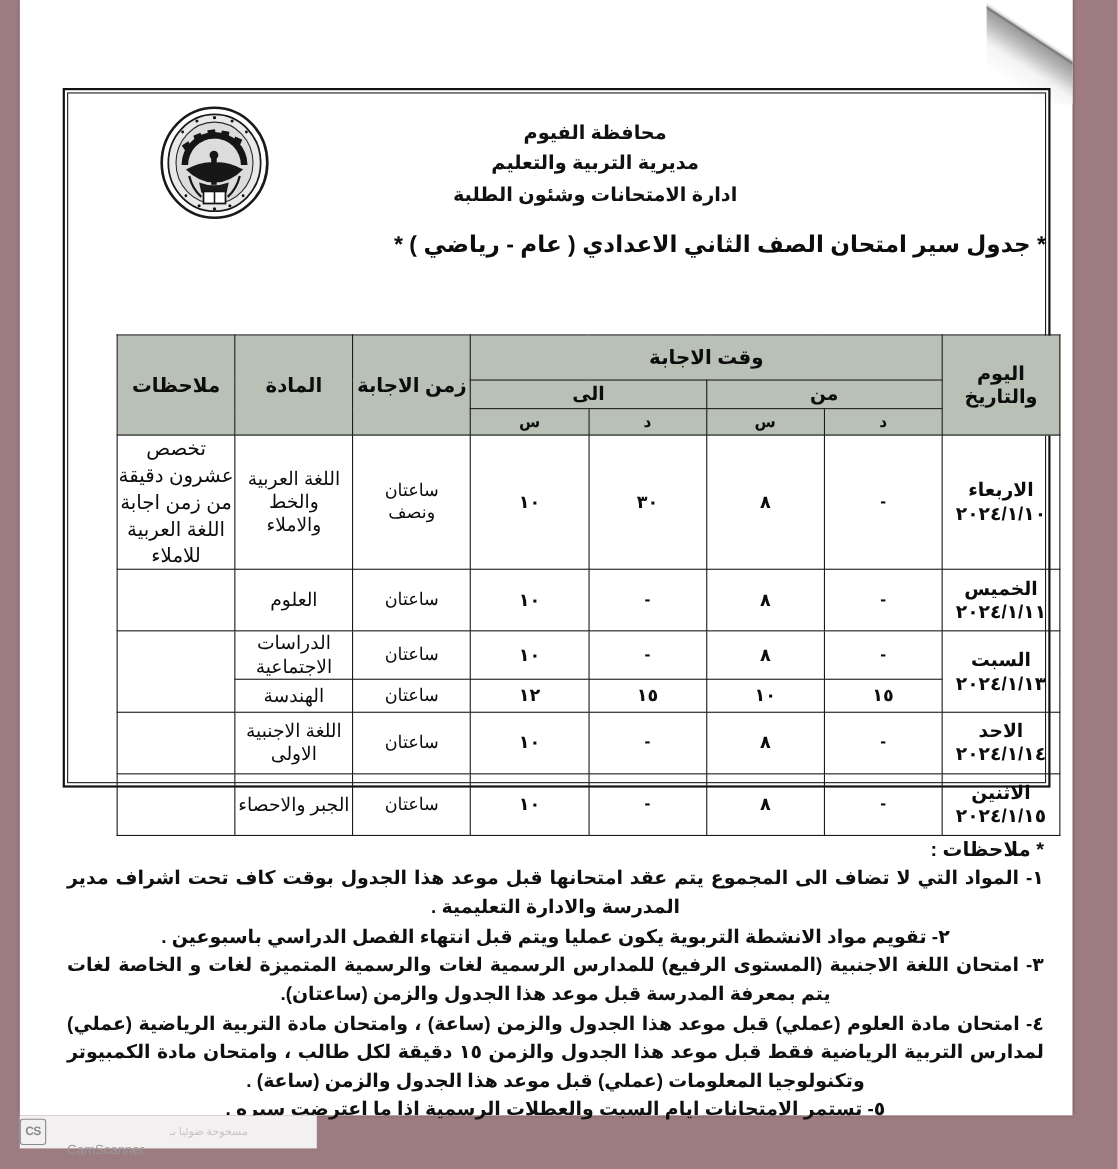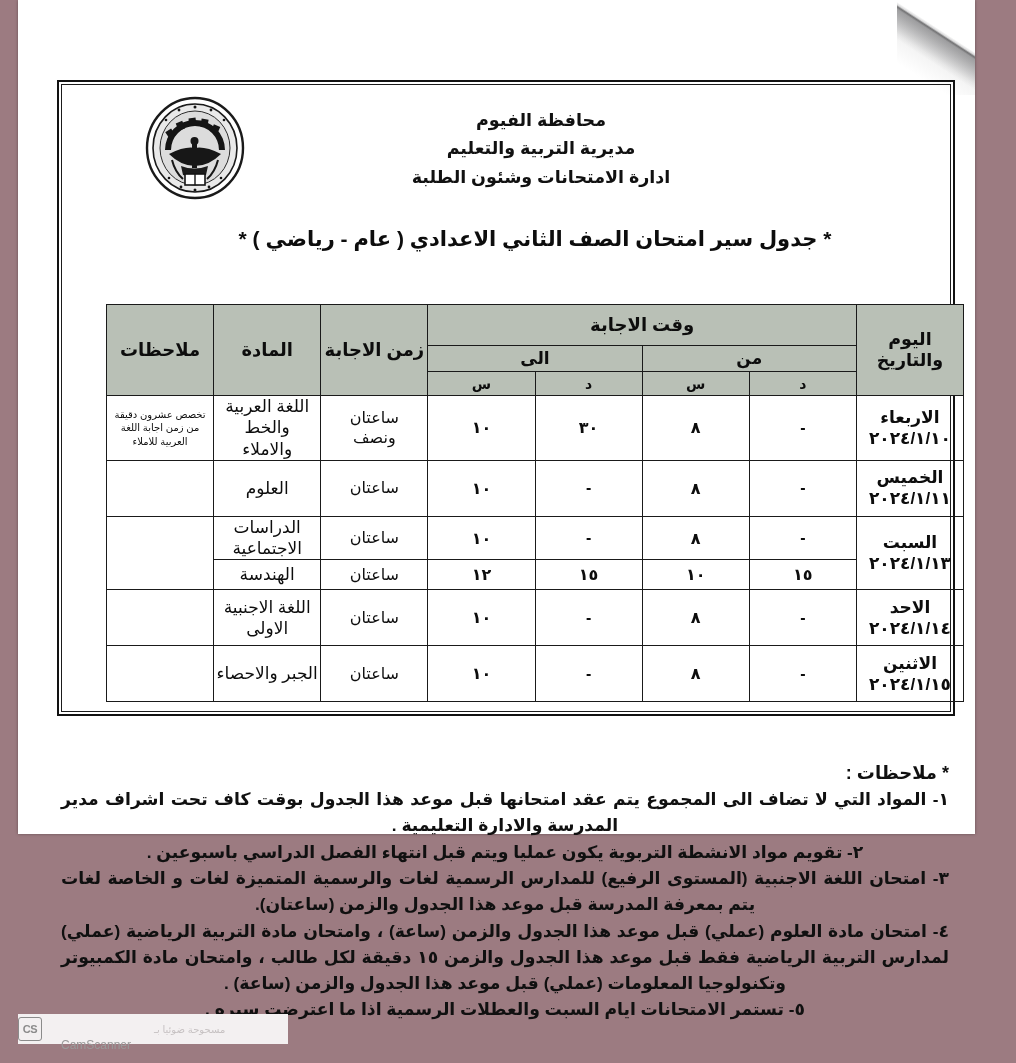--- a/index.html
+++ b/index.html
@@ -15,21 +15,21 @@
     overflow: hidden;
     position: relative;
   }
 
   
   #paper {
     position: absolute;
     left: 18px;
     top: 0px;
     width: 957px;
-    height: 834px;
+    height: 1014px;
     background: #ffffff;
     box-shadow: 0 0 3px rgba(0,0,0,.35);
   }
   
   #corner-fold {
     position: absolute;
     right: 0;
     top: 0;
     width: 78px;
     height: 95px;
@@ -93,24 +93,23 @@
     font-weight: bold;
     color: #111;
     letter-spacing: .5px;
     white-space: nowrap;
   }
 
   
   #title-block {
     position: absolute;
     left: 43px;
-    top: 224px;
+    top: 208px;
     width: 890px;
-    text-align: center;
-    padding-left: 29px;
+    text-align: right;
   }
   #title-block .t1 {
     font-size: 21px;
     font-weight: bold;
     color: #0d0d0d;
     line-height: 1.45;
   }
   #title-block .t2 {
     font-size: 21px;
     font-weight: bold;
@@ -165,21 +164,21 @@
     font-size: 16px;
     line-height: 1.22;
     width: 103px;
   }
   td.c-subj {
     font-size: 17px;
     line-height: 1.25;
     width: 180px;
   }
   td.c-note {
-    font-size: 10px;
+    font-size: 18px;
     line-height: 1.35;
     width: 216px;
   }
   td.c-note.empty { }
   .row-h  { height: 58px; }
   .row-h2 { height: 56px; }
   .row-hs { height: 30px; }
 
   
   #notes {

